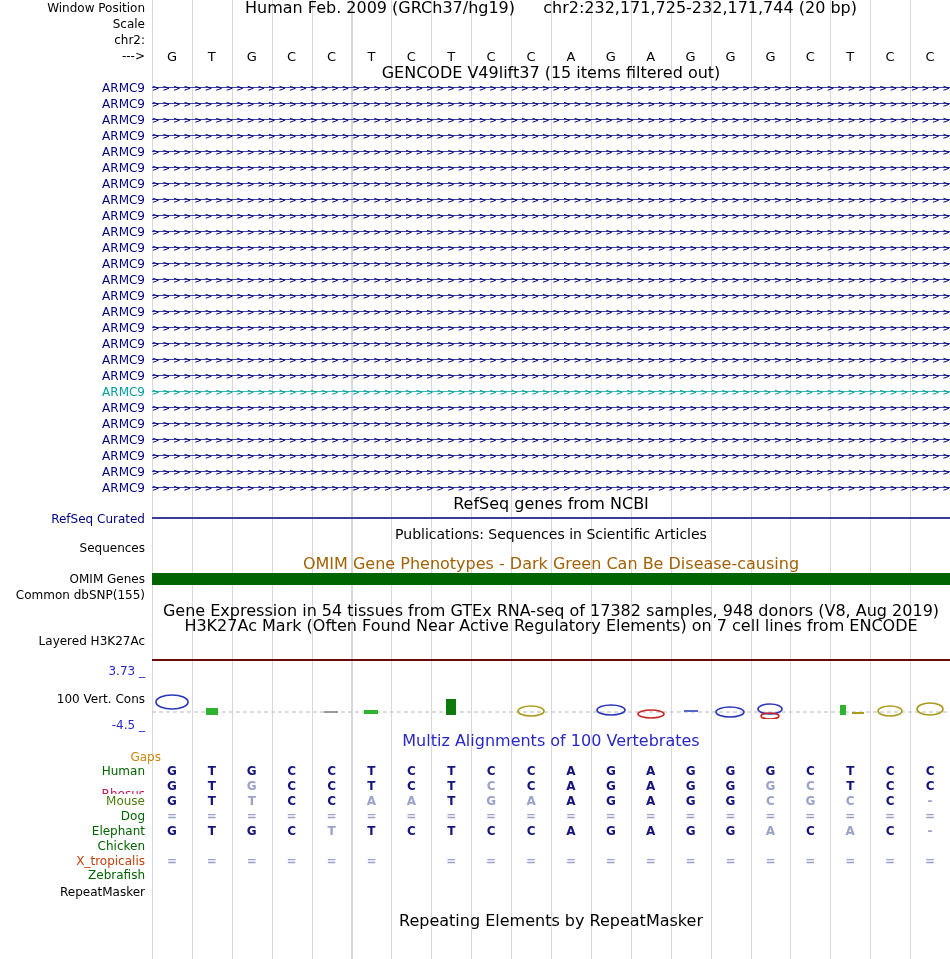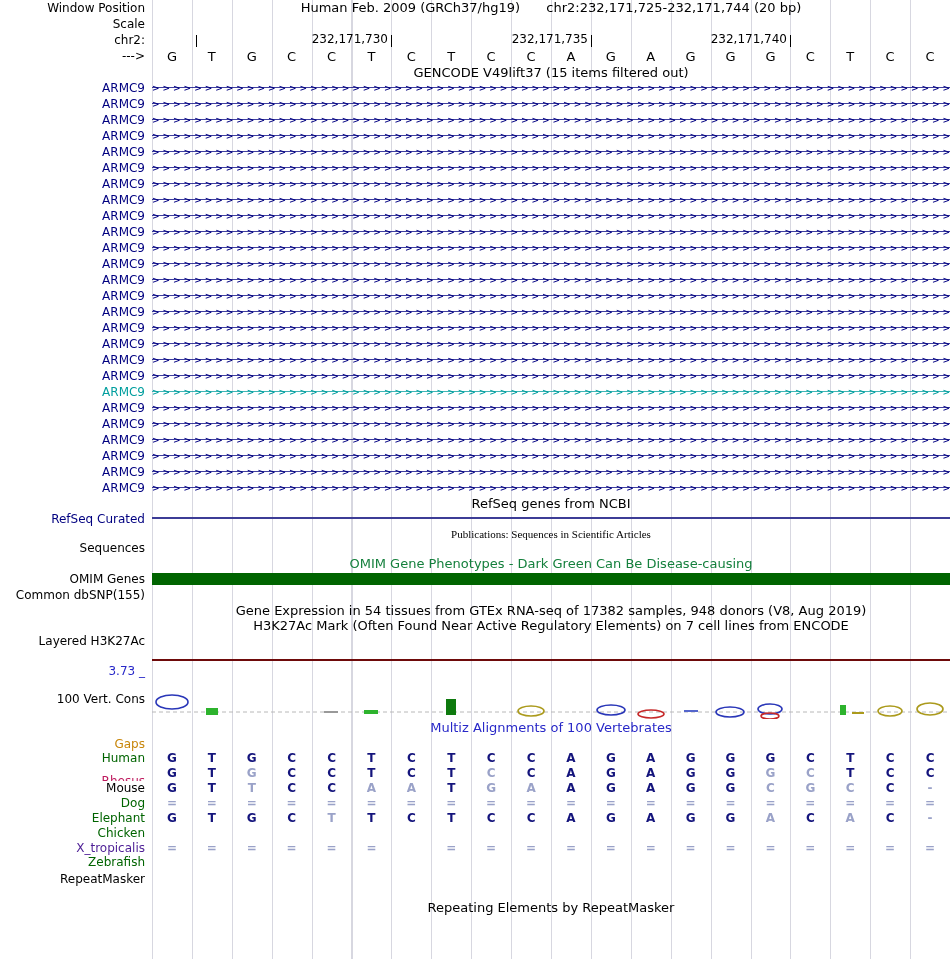--- a/index.html
+++ b/index.html
@@ -4,28 +4,28 @@
 <style>
   * { margin:0; padding:0; box-sizing:border-box; }
   html,body { background:#fff; }
   body { font-family:"DejaVu Sans","Liberation Sans",sans-serif; color:#000; }
   #browser { position:relative; width:950px; height:959px; background:#fff; overflow:hidden; }
   #gridlines { position:absolute; left:152px; top:0; width:798px; height:959px; z-index:0;
     background-image:repeating-linear-gradient(to right,#d7d7e0 0,#d7d7e0 1px,transparent 1px,transparent 39.9px); }
   .row { position:relative; display:flex; z-index:1; }
   .gutter { width:152px; flex:0 0 152px; text-align:right; padding-right:7px; font-size:12px; white-space:nowrap; overflow:hidden; }
   .content { position:relative; flex:1 1 auto; min-width:0; }
-  .center-text { text-align:center; font-size:13px; }
-  .small-text { font-size:11px;font-family:Liberation Serif, serif; }
+  .center-text { text-align:center; font-size:16px; }
+  .small-text { font-size:14px; }
   .h13{height:13px;line-height:13px}.h14{height:14px;line-height:14px}
   .h15{height:15px;line-height:15px}.h16{height:16px;line-height:16px}
   .h17{height:17px;line-height:17px}.h18{height:18px;line-height:18px}
   .h31{height:31px;line-height:16px}.h40{height:40px;line-height:40px}
   .blue-text { color:#2828c8; }
-  .green-text { color:#15803d; }
+  .green-text { color:#a16207; }
   .navy { color:#000080; }
   
   .scale-text { position:absolute; left:100px; width:88px; text-align:right; font-size:12px; line-height:16px; }
   .scale-bar { position:absolute; left:193px; top:3px; width:410px; height:9px;
     border-left:1px solid #000; border-right:1px solid #000;
     background:linear-gradient(#000,#000) 0 50%/100% 1px no-repeat; }
   .assembly { position:absolute; left:608px; font-size:12px; line-height:16px; }
   
   .tickmark { position:absolute; top:3px; width:1px; height:12px; background:#000; }
   .ticklabel { position:absolute; top:0; width:90px; text-align:right; font-size:12px; line-height:15px; }
@@ -57,29 +57,20 @@
       <span>chr2:232,171,725-232,171,744 (20 bp)</span>
     </div>
   </div>
 
   <div class="row h16">
     <div class="gutter">Scale</div>
   </div>
 
   <div class="row h16">
     <div class="gutter">chr2:</div>
-    <div class="content" id="ruler-ticks">
-        <div class="tickmark" style="left: 44px;"></div>
-        <div class="tickmark" style="left: 239px;"></div>
-        <span class="ticklabel" style="left: 146px;">232,171,730</span>
-        <div class="tickmark" style="left: 439px;"></div>
-        <span class="ticklabel" style="left: 346px;">232,171,735</span>
-        <div class="tickmark" style="left: 638px;"></div>
-        <span class="ticklabel" style="left: 545px;">232,171,740</span>
-      </div>
   </div>
 
   <div class="row h17">
     <div class="gutter">---&gt;</div>
     <div class="content">
       <div class="basegrid" id="ref-basegrid">
           <div class="basecell">G</div>
           <div class="basecell">T</div>
           <div class="basecell">G</div>
           <div class="basecell">C</div>
@@ -343,28 +334,32 @@
           <ellipse cx="578" cy="33" rx="14" ry="5" fill="none" stroke="#2936b8" stroke-width="1.6"></ellipse>
           <ellipse cx="618" cy="30" rx="12" ry="5" fill="none" stroke="#2936b8" stroke-width="1.6"></ellipse>
           <ellipse cx="618" cy="37" rx="9" ry="3" fill="none" stroke="#c62828" stroke-width="1.6"></ellipse>
           <rect x="688" y="26" width="6" height="10" fill="#2db32d"></rect>
           <line x1="700" y1="34" x2="712" y2="34" stroke="#ab9a1c" stroke-width="2"></line>
           <ellipse cx="738" cy="32" rx="12" ry="5" fill="none" stroke="#ab9a1c" stroke-width="1.6"></ellipse>
           <ellipse cx="778" cy="30" rx="13" ry="6" fill="none" stroke="#ab9a1c" stroke-width="1.6"></ellipse>
         </svg>
     </div>
   </div>
+  <div class="row h13">
+    <div class="gutter blue-text">-4.5 _</div>
+    <div class="content"></div>
+  </div>
 
   <div class="row h18">
     <div class="gutter"></div>
     <div class="content center-text blue-text">Multiz Alignments of 100 Vertebrates</div>
   </div>
   <div id="species-rows">
       <div class="row h14">
-        <div class="gutter" style="color: rgb(200, 134, 10);">Gaps</div>
+        <div class="gutter" style="color: rgb(200, 134, 10); margin-left: 16px;">Gaps</div>
         <div class="content"></div>
       </div>
       <div class="row h15">
         <div class="gutter" style="color: rgb(0, 100, 0);">Human</div>
         <div class="content">
           <div class="basegrid">
             <div class="alncell">G</div>
             <div class="alncell">T</div>
             <div class="alncell">G</div>
             <div class="alncell">C</div>
@@ -408,21 +403,21 @@
             <div class="alncell">G</div>
             <div class="alncell muted">G</div>
             <div class="alncell muted">C</div>
             <div class="alncell">T</div>
             <div class="alncell">C</div>
             <div class="alncell">C</div>
           </div>
         </div>
       </div>
       <div class="row h15">
-        <div class="gutter" style="color: #000000;">Mouse</div>
+        <div class="gutter" style="color: #4d7c0f;">Mouse</div>
         <div class="content">
           <div class="basegrid">
             <div class="alncell">G</div>
             <div class="alncell">T</div>
             <div class="alncell muted">T</div>
             <div class="alncell">C</div>
             <div class="alncell">C</div>
             <div class="alncell muted">A</div>
             <div class="alncell muted">A</div>
             <div class="alncell">T</div>
@@ -493,21 +488,21 @@
             <div class="alncell">C</div>
             <div class="alncell muted">-</div>
           </div>
         </div>
       </div>
       <div class="row h15">
         <div class="gutter" style="color: rgb(0, 100, 0);">Chicken</div>
         <div class="content"></div>
       </div>
       <div class="row h15">
-        <div class="gutter" style="color: #4c1d95;">X_tropicalis</div>
+        <div class="gutter" style="color: #c2410c;">X_tropicalis</div>
         <div class="content">
           <div class="basegrid">
             <div class="alncell muted">=</div>
             <div class="alncell muted">=</div>
             <div class="alncell muted">=</div>
             <div class="alncell muted">=</div>
             <div class="alncell muted">=</div>
             <div class="alncell muted">=</div>
             <div class="alncell muted"></div>
             <div class="alncell muted">=</div>

